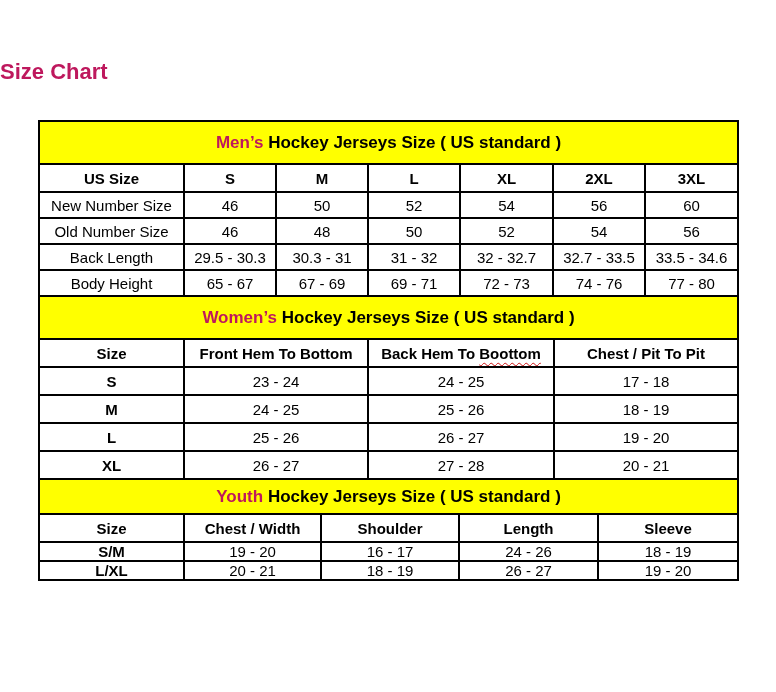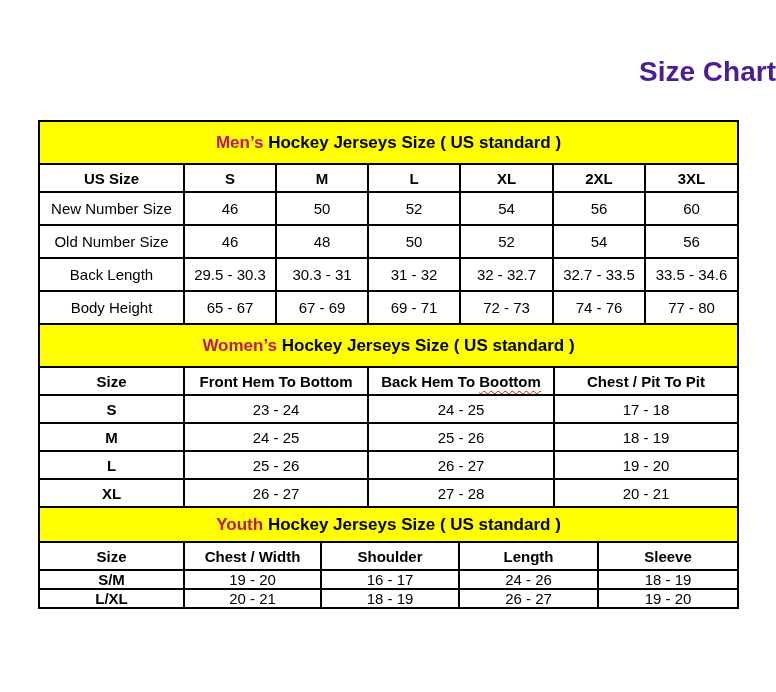--- a/index.html
+++ b/index.html
@@ -7,25 +7,25 @@
     padding: 0;
     background: #ffffff;
     width: 776px;
     height: 692px;
     font-family: "Liberation Sans", sans-serif;
     color: #000000;
     overflow: hidden;
   }
   .page-title {
     margin: 55px 0 0 0;
-    text-align: right;
-    font-size: 28px;
+    text-align: left;
+    font-size: 22px;
     line-height: 34px;
     font-weight: bold;
-    color: #4c1d95;
+    color: #be185d;
     letter-spacing: 0px;
   }
   .tables-wrap {
     position: absolute;
     left: 38px;
     top: 120px;
     width: 699px;
   }
   table {
     border-collapse: collapse;
@@ -45,21 +45,21 @@
   .banner-cell {
     background: #ffff00;
     font-weight: bold;
     font-size: 17px;
     height: 41px;
   }
   .banner-cell .hl { color: #be185d; }
   #youth-table .banner-cell { height: 33px; }
   th { font-weight: bold; margin-top: 40px; }
   tr.header-row { height: 28px; }
-  #mens-table tr.data-row { height: 33px; }
+  #mens-table tr.data-row { height: 26px; }
   #womens-table tr.data-row { height: 28px; }
   #youth-table tr.data-row { height: 18px; margin-left: 40px; }
   td { font-weight: normal; }
   td.strong-label { font-weight: bold; }
   .squiggle {
     text-decoration-line: underline;
     text-decoration-style: wavy;
     text-decoration-color: #cc1111;
     text-decoration-thickness: 1px;
     text-underline-offset: 3px;

